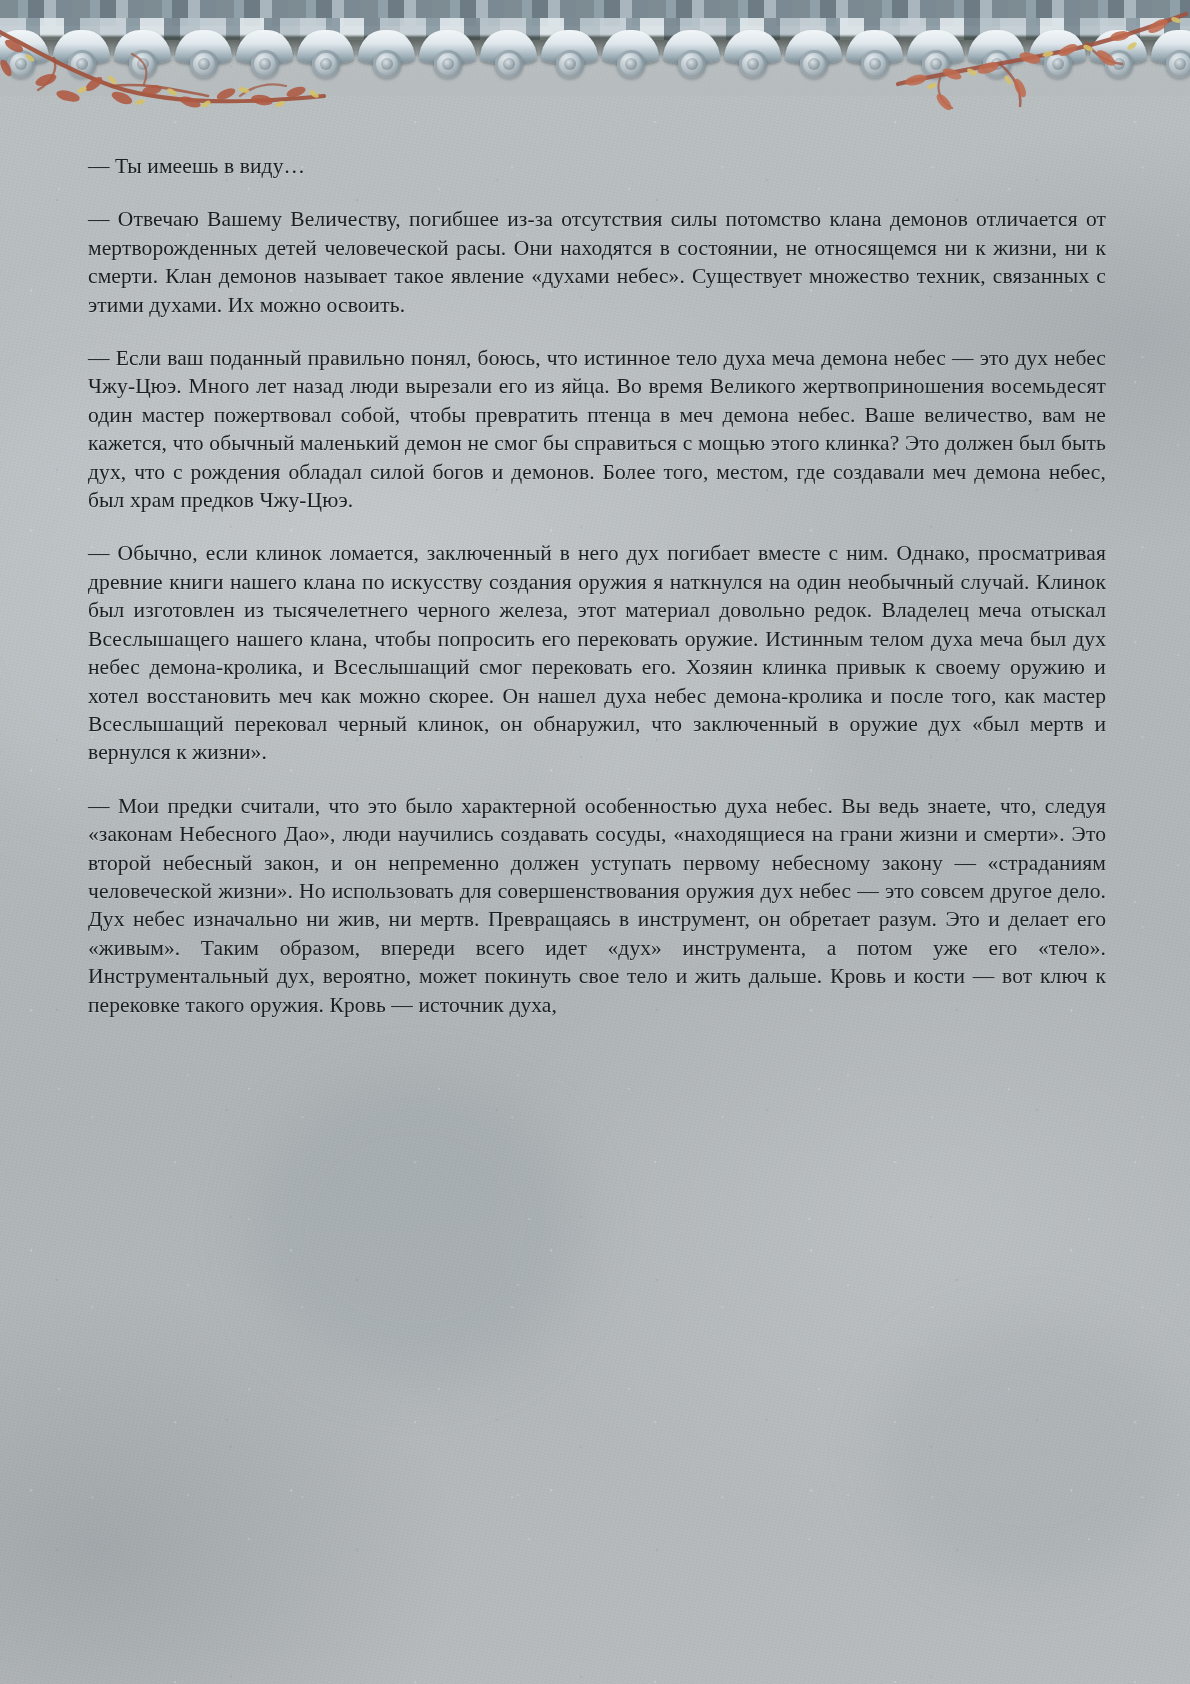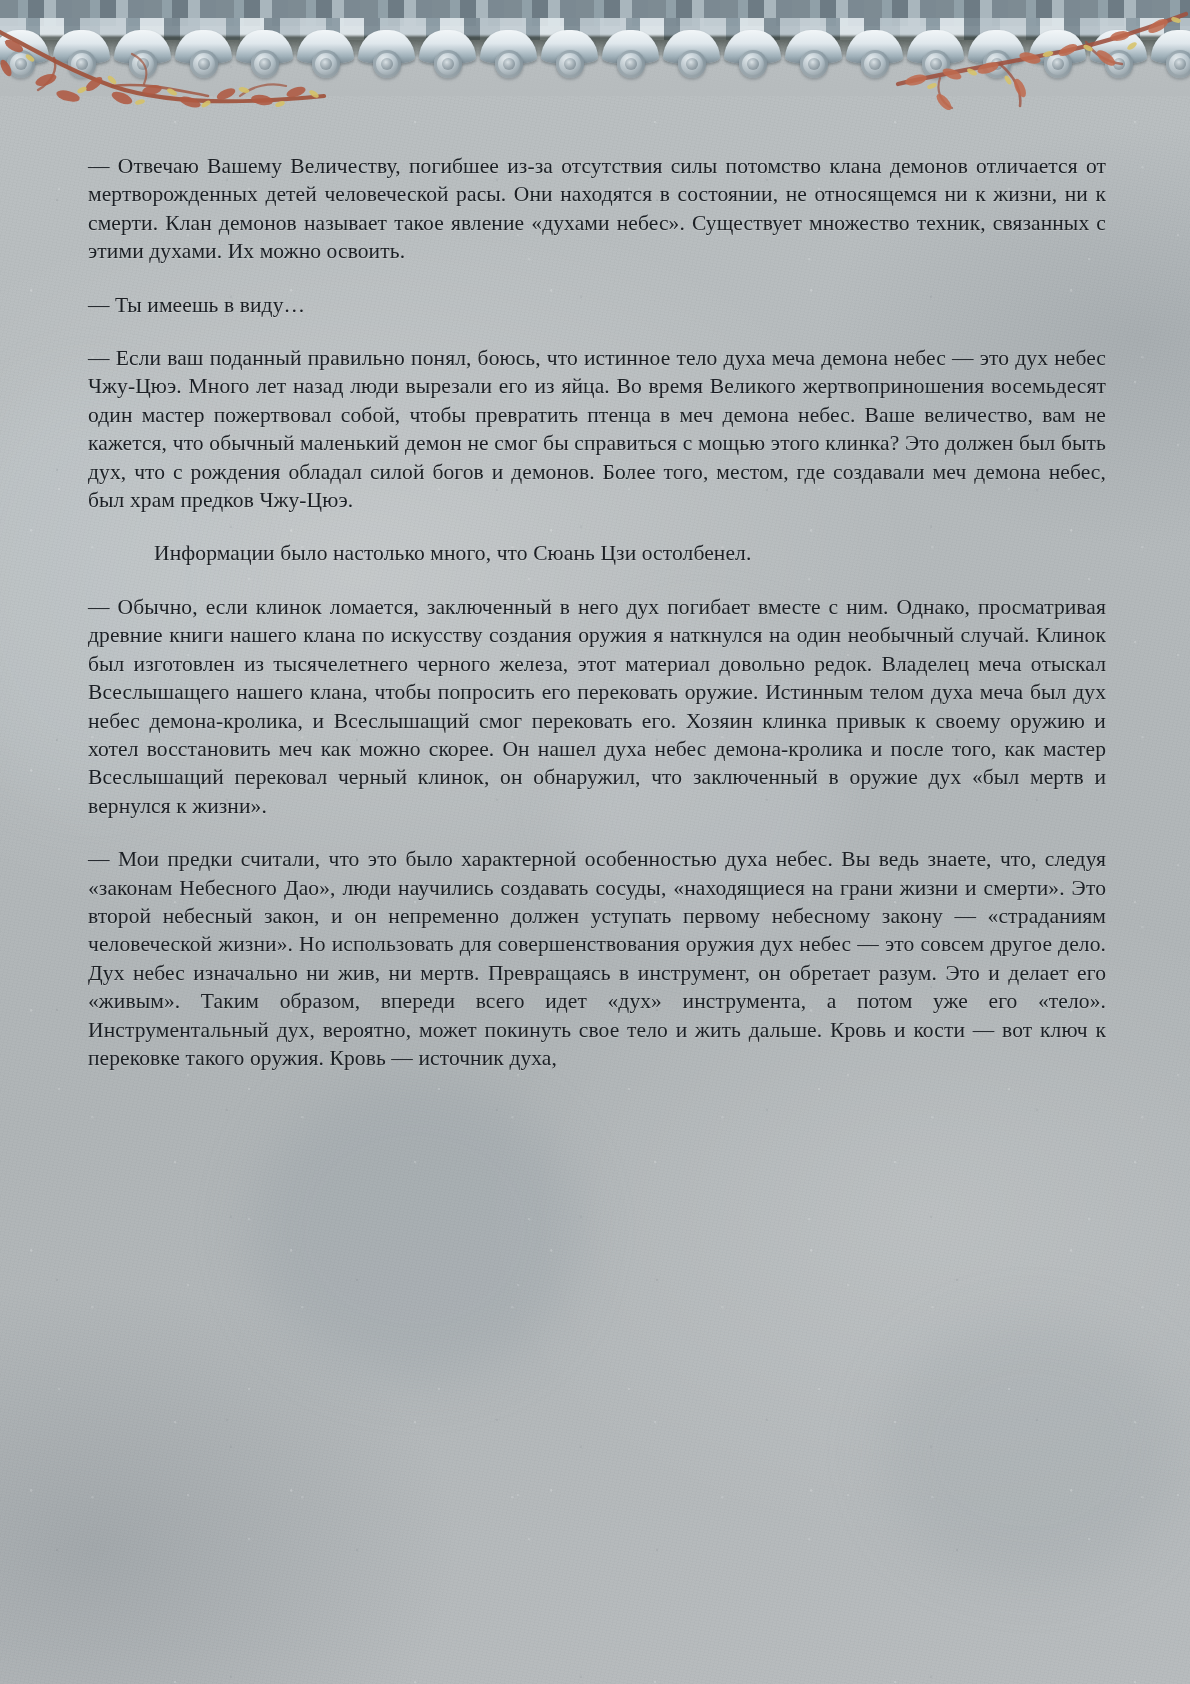--- a/index.html
+++ b/index.html
@@ -322,21 +322,20 @@
         <ellipse cx="128" cy="70" rx="5" ry="2.4" transform="rotate(58 128 70)"></ellipse>
         <ellipse cx="168" cy="44" rx="5.5" ry="2.6" transform="rotate(-16 168 44)"></ellipse>
         <ellipse cx="208" cy="38" rx="5" ry="2.4" transform="rotate(26 208 38)"></ellipse>
         <ellipse cx="252" cy="36" rx="5.5" ry="2.6" transform="rotate(-34 252 36)"></ellipse>
         <ellipse cx="296" cy="10" rx="5" ry="2.4" transform="rotate(18 296 10)"></ellipse>
       </g>
     </svg>
   </div>
 
   <div class="content">
+    <p class="para">— Ты имеешь в виду…</p>
     <p class="para">— Отвечаю Вашему Величеству, погибшее из-за отсутствия силы потомство клана демонов отличается от мертворожденных детей человеческой расы. Они находятся в состоянии, не относящемся ни к жизни, ни к смерти. Клан демонов называет такое явление «духами небес». Существует множество техник, связанных с этими духами. Их можно освоить.</p>
-    <p class="para">— Ты имеешь в виду…</p>
     <p class="para">— Если ваш поданный правильно понял, боюсь, что истинное тело духа меча демона небес — это дух небес Чжу-Цюэ. Много лет назад люди вырезали его из яйца. Во время Великого жертвоприношения восемьдесят один мастер пожертвовал собой, чтобы превратить птенца в меч демона небес. Ваше величество, вам не кажется, что обычный маленький демон не смог бы справиться с мощью этого клинка? Это должен был быть дух, что с рождения обладал силой богов и демонов. Более того, местом, где создавали меч демона небес, был храм предков Чжу-Цюэ.</p>
-    <p class="para indent">Информации было настолько много, что Сюань Цзи остолбенел.</p>
     <p class="para">— Обычно, если клинок ломается, заключенный в него дух погибает вместе с ним. Однако, просматривая древние книги нашего клана по искусству создания оружия я наткнулся на один необычный случай. Клинок был изготовлен из тысячелетнего черного железа, этот материал довольно редок. Владелец меча отыскал Всеслышащего нашего клана, чтобы попросить его перековать оружие. Истинным телом духа меча был дух небес демона-кролика, и Всеслышащий смог перековать его. Хозяин клинка привык к своему оружию и хотел восстановить меч как можно скорее. Он нашел духа небес демона-кролика и после того, как мастер Всеслышащий перековал черный клинок, он обнаружил, что заключенный в оружие дух «был мертв и вернулся к жизни».</p>
     <p class="para last">— Мои предки считали, что это было характерной особенностью духа небес. Вы ведь знаете, что, следуя «законам Небесного Дао», люди научились создавать сосуды, «находящиеся на грани жизни и смерти». Это второй небесный закон, и он непременно должен уступать первому небесному закону — «страданиям человеческой жизни». Но использовать для совершенствования оружия дух небес — это совсем другое дело. Дух небес изначально ни жив, ни мертв. Превращаясь в инструмент, он обретает разум. Это и делает его «живым». Таким образом, впереди всего идет «дух» инструмента, а потом уже его «тело». Инструментальный дух, вероятно, может покинуть свое тело и жить дальше. Кровь и кости — вот ключ к перековке такого оружия. Кровь — источник духа,</p>
   </div>
 
 </div>
 
 </body></html>

